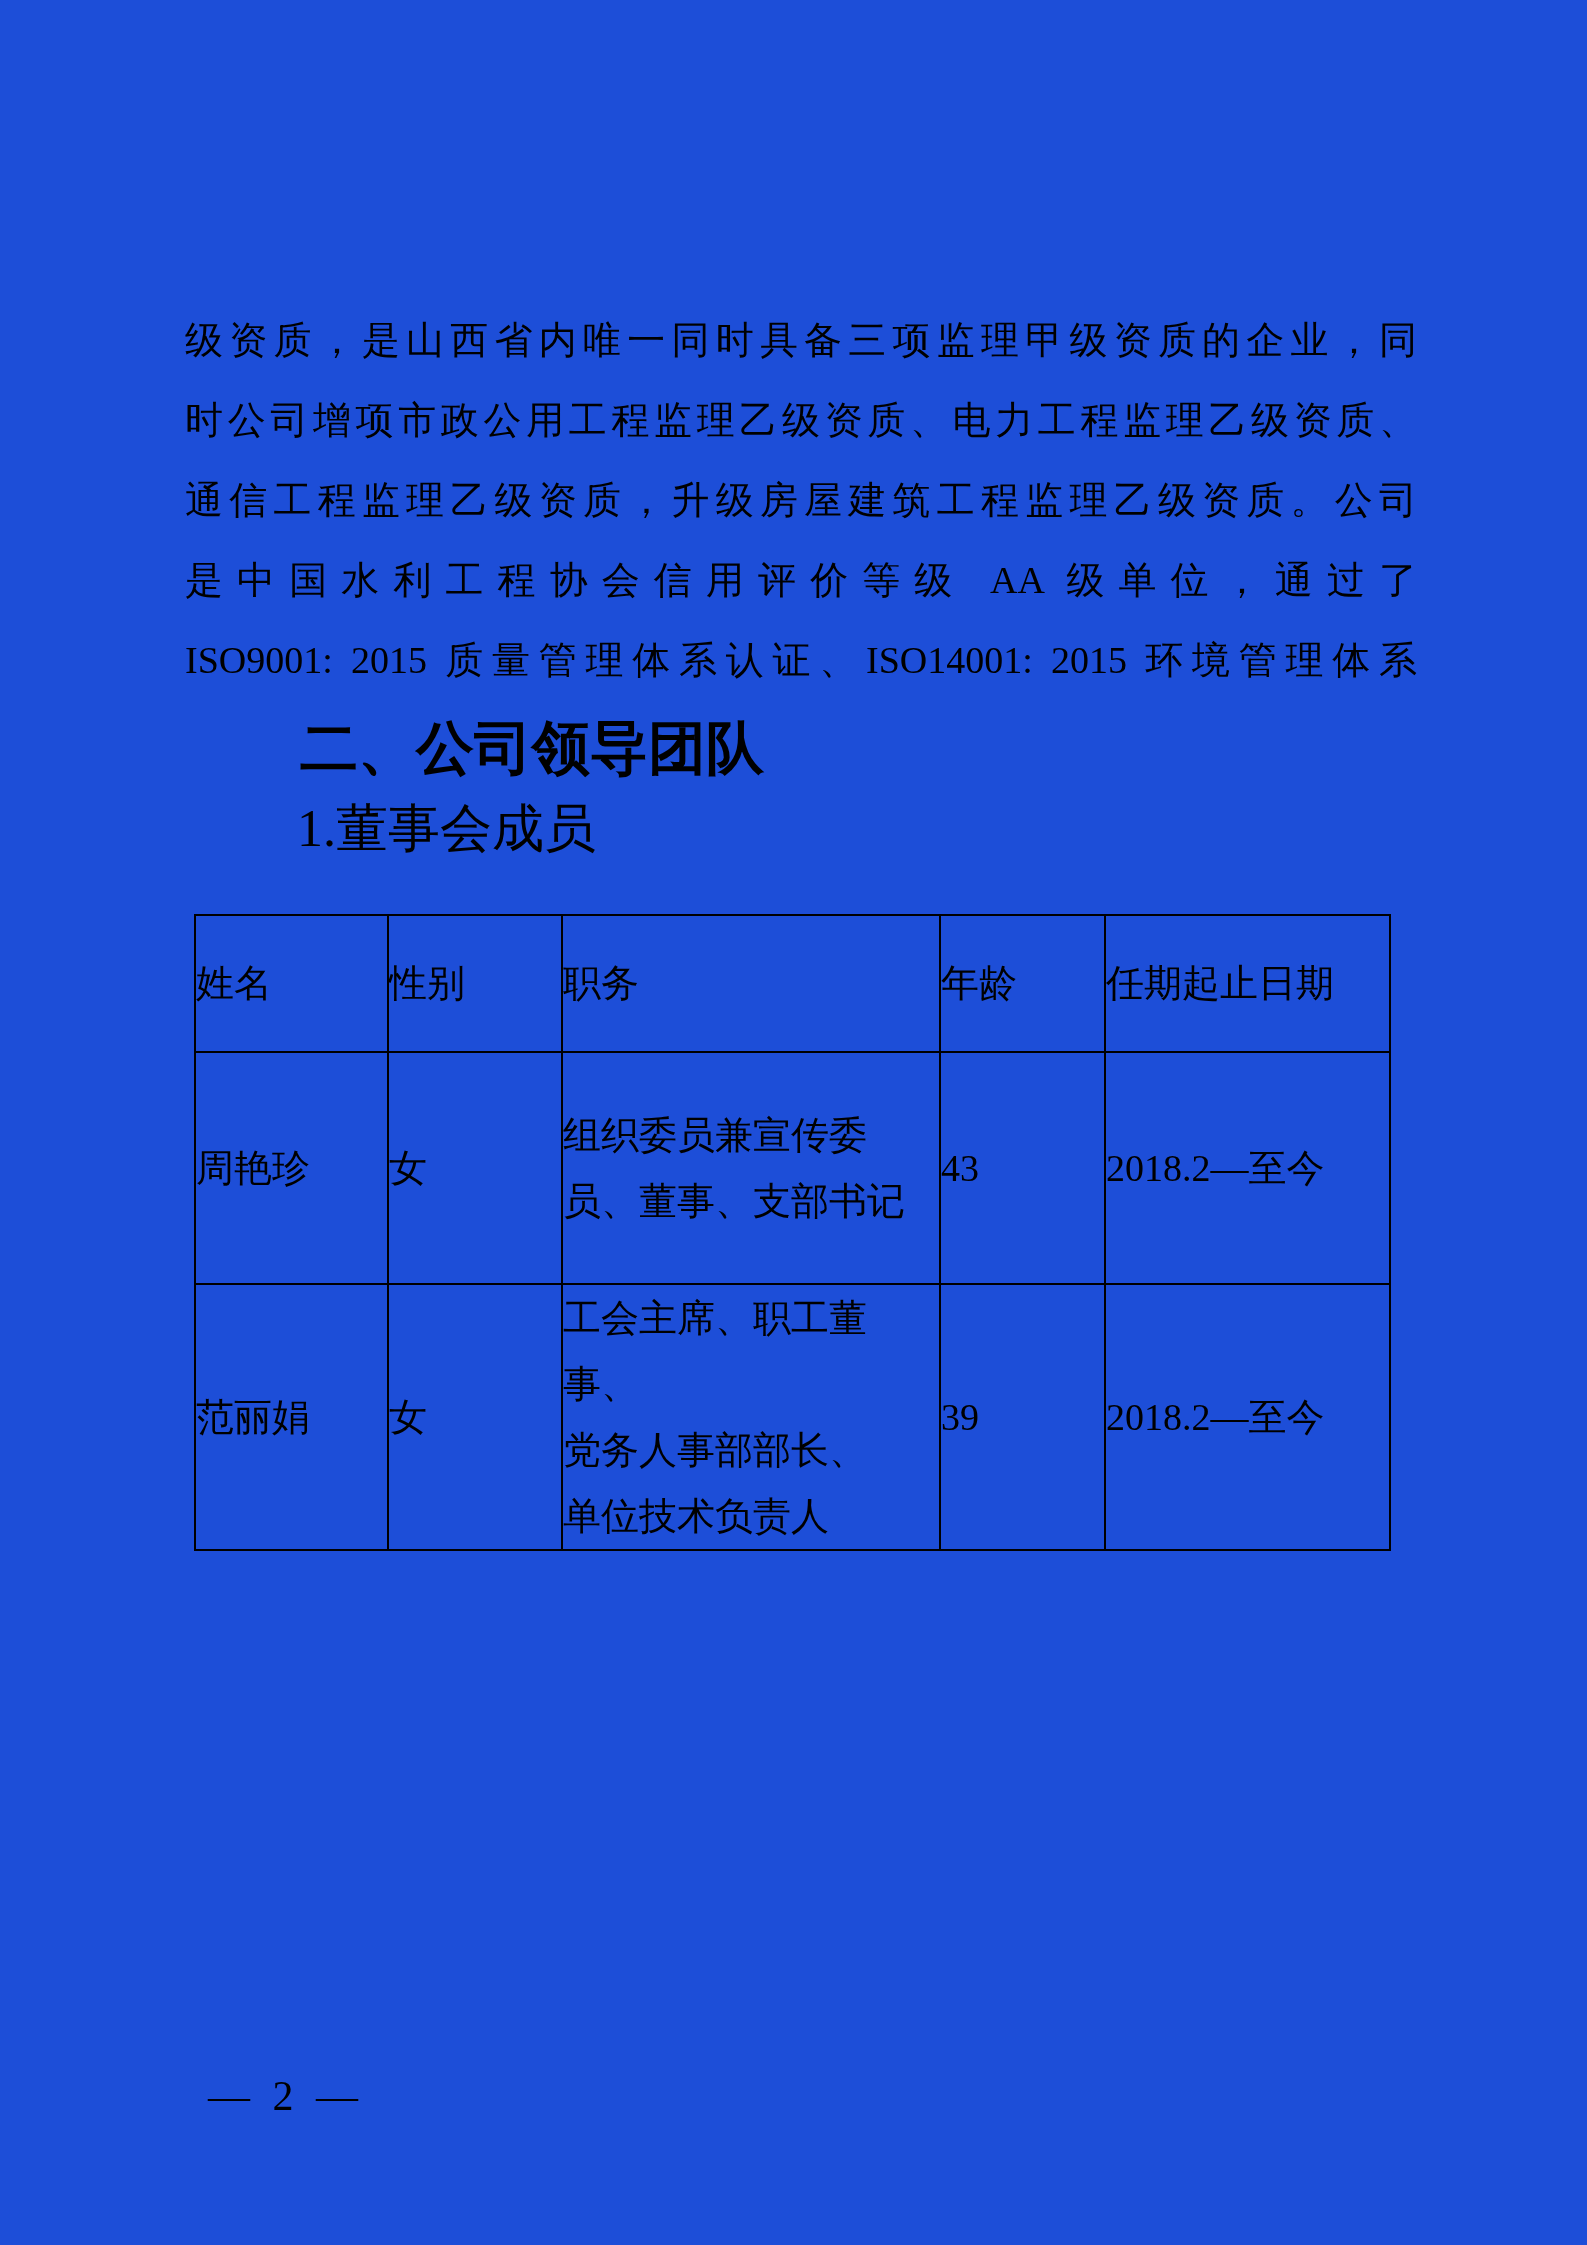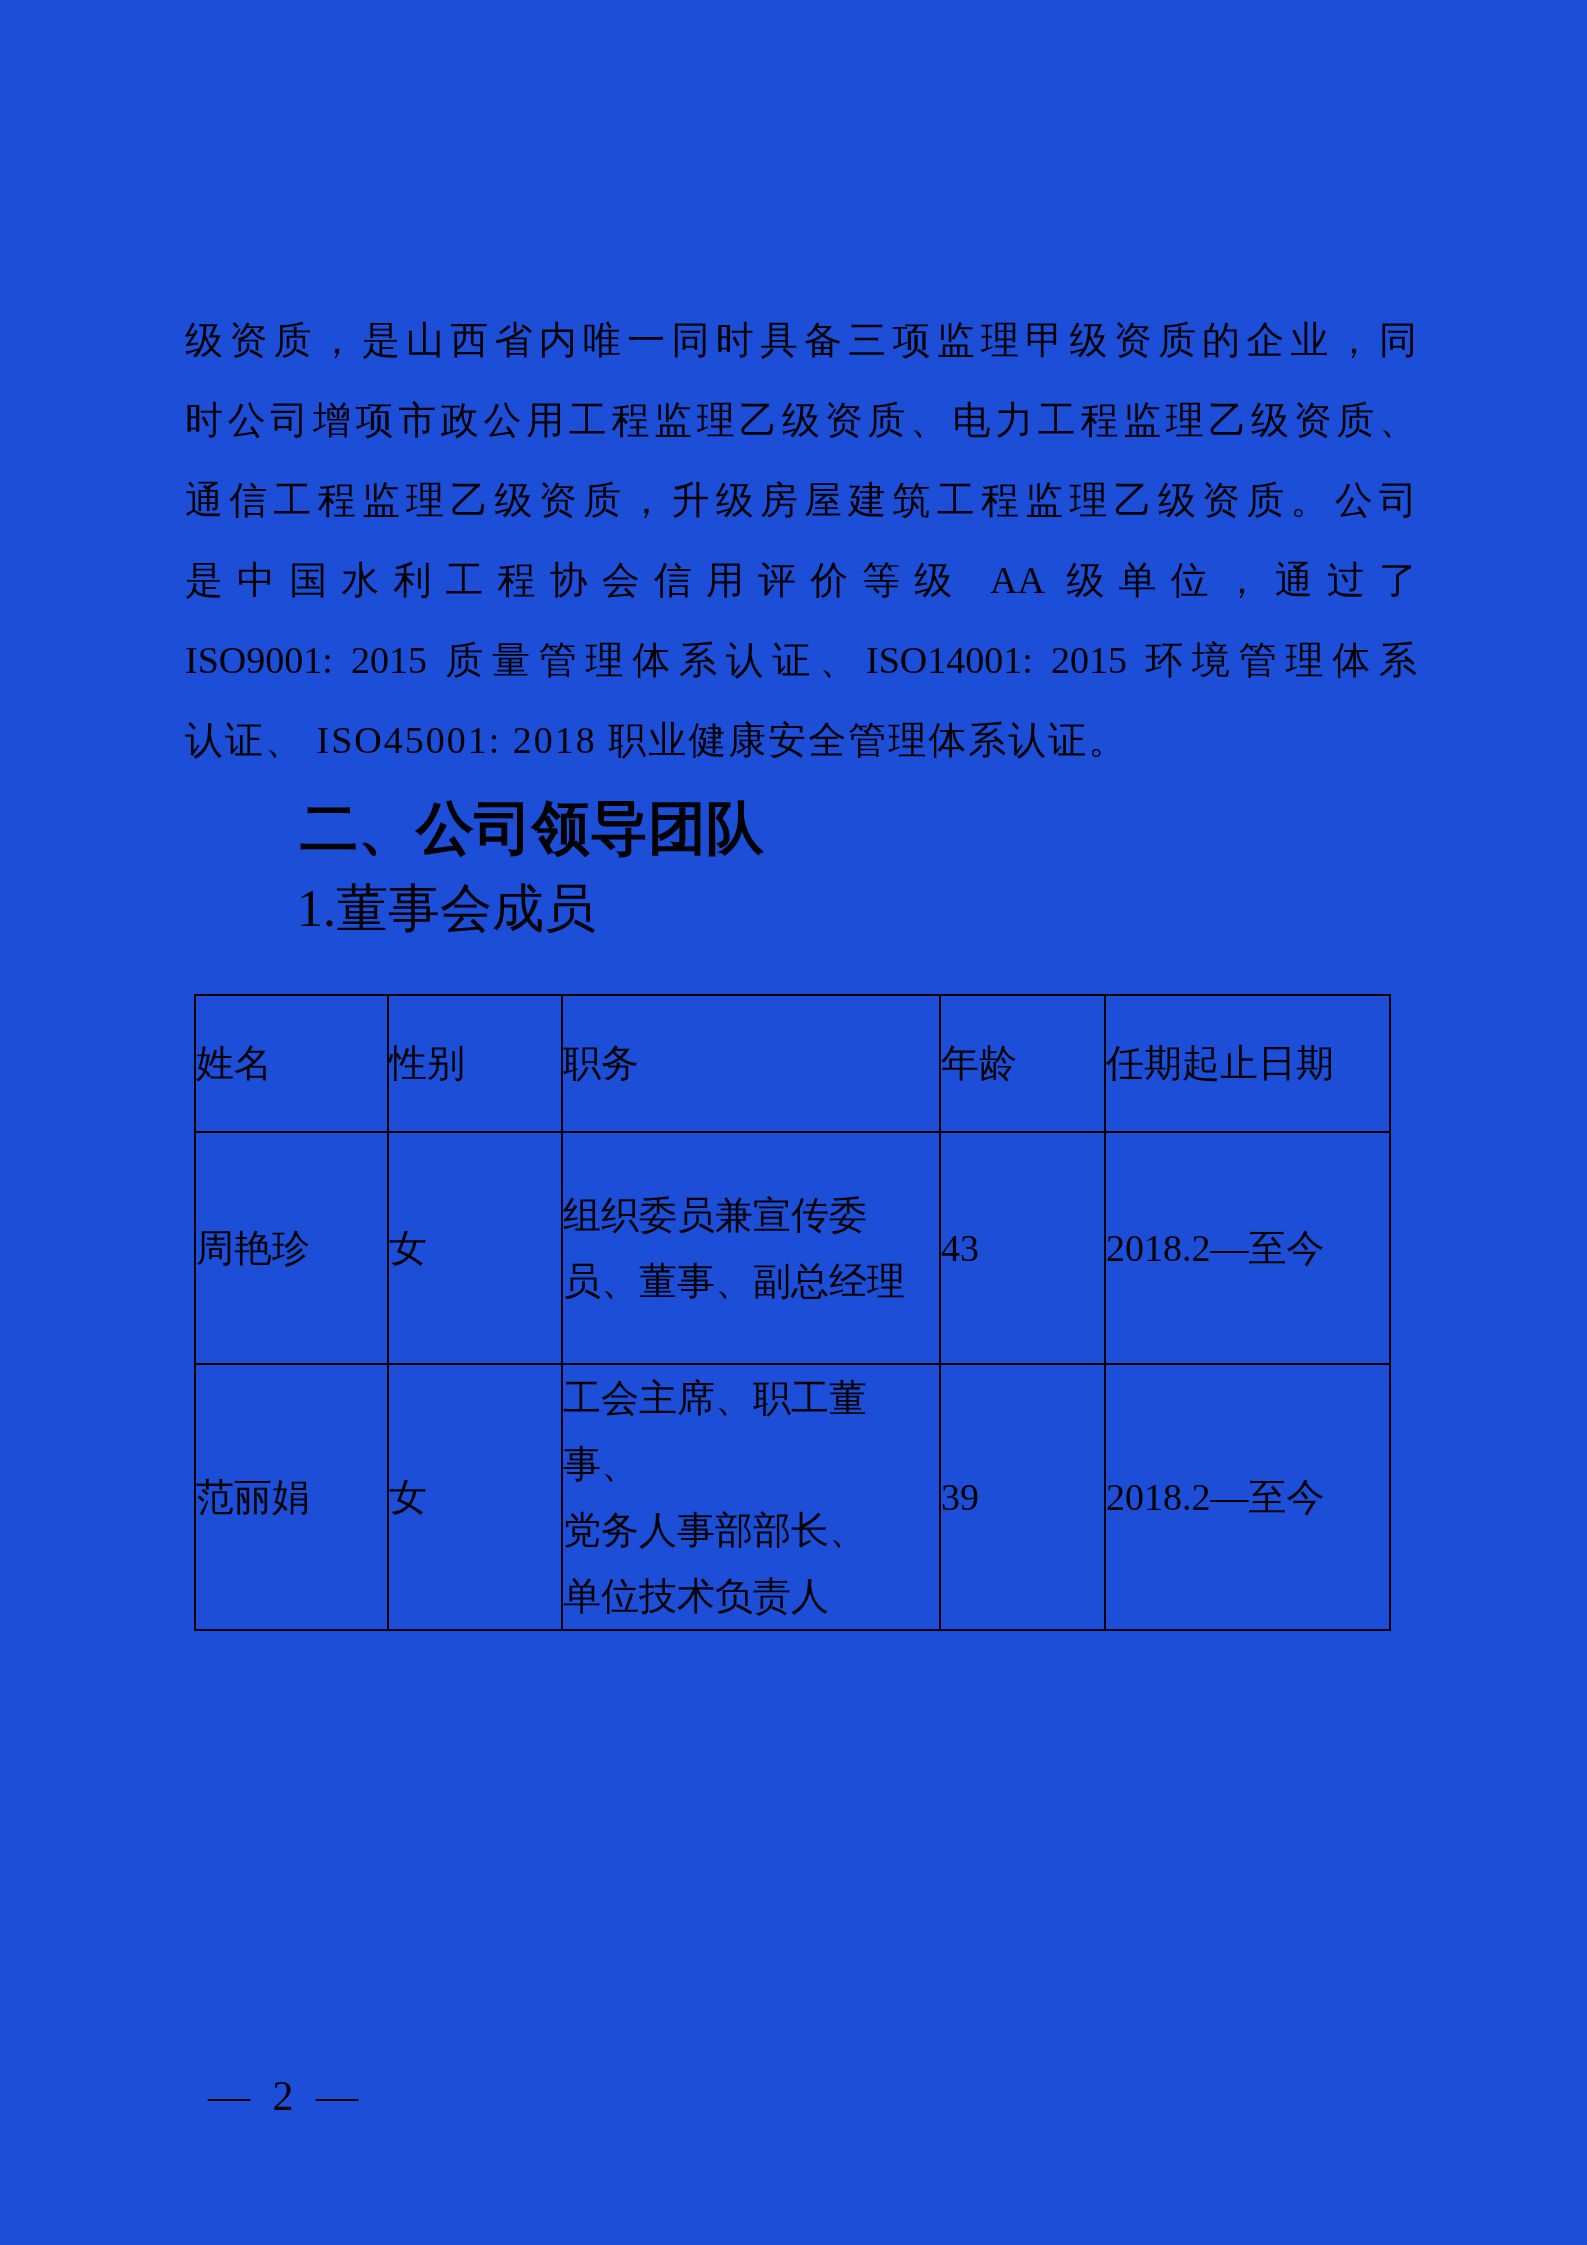--- a/index.html
+++ b/index.html
@@ -82,21 +82,20 @@
 
 <div class="page">
   <div class="content">
 
     <div class="para">
       <div class="para-line">级资质，是山西省内唯一同时具备三项监理甲级资质的企业，同</div>
       <div class="para-line">时公司增项市政公用工程监理乙级资质、电力工程监理乙级资质、</div>
       <div class="para-line">通信工程监理乙级资质，升级房屋建筑工程监理乙级资质。公司</div>
       <div class="para-line">是中国水利工程协会信用评价等级 AA 级单位，通过了</div>
       <div class="para-line">ISO9001: 2015 质量管理体系认证、ISO14001: 2015 环境管理体系</div>
-      <div class="para-line last">认证、 ISO45001: 2018 职业健康安全管理体系认证。</div>
     </div>
 
     <div class="sec-heading">二、公司领导团队</div>
 
     <div class="sub-heading">1.董事会成员</div>
 
     <table class="board">
       <colgroup>
         <col style="width:193px">
         <col style="width:174px">
@@ -110,21 +109,21 @@
           <td>性别</td>
           <td>职务</td>
           <td>年龄</td>
           <td>任期起止日期</td>
         </tr>
         <tr class="r1">
           <td>周艳珍</td>
           <td>女</td>
           <td>
             <div class="pos-line">组织委员兼宣传委</div>
-            <div class="pos-line">员、董事、副总经理</div>
+            <div class="pos-line">员、董事、支部书记</div>
           </td>
           <td>43</td>
           <td>2018.2—至今</td>
         </tr>
         <tr class="r2">
           <td>范丽娟</td>
           <td>女</td>
           <td>
             <div class="pos-line">工会主席、职工董事、</div>
             <div class="pos-line">党务人事部部长、</div>

